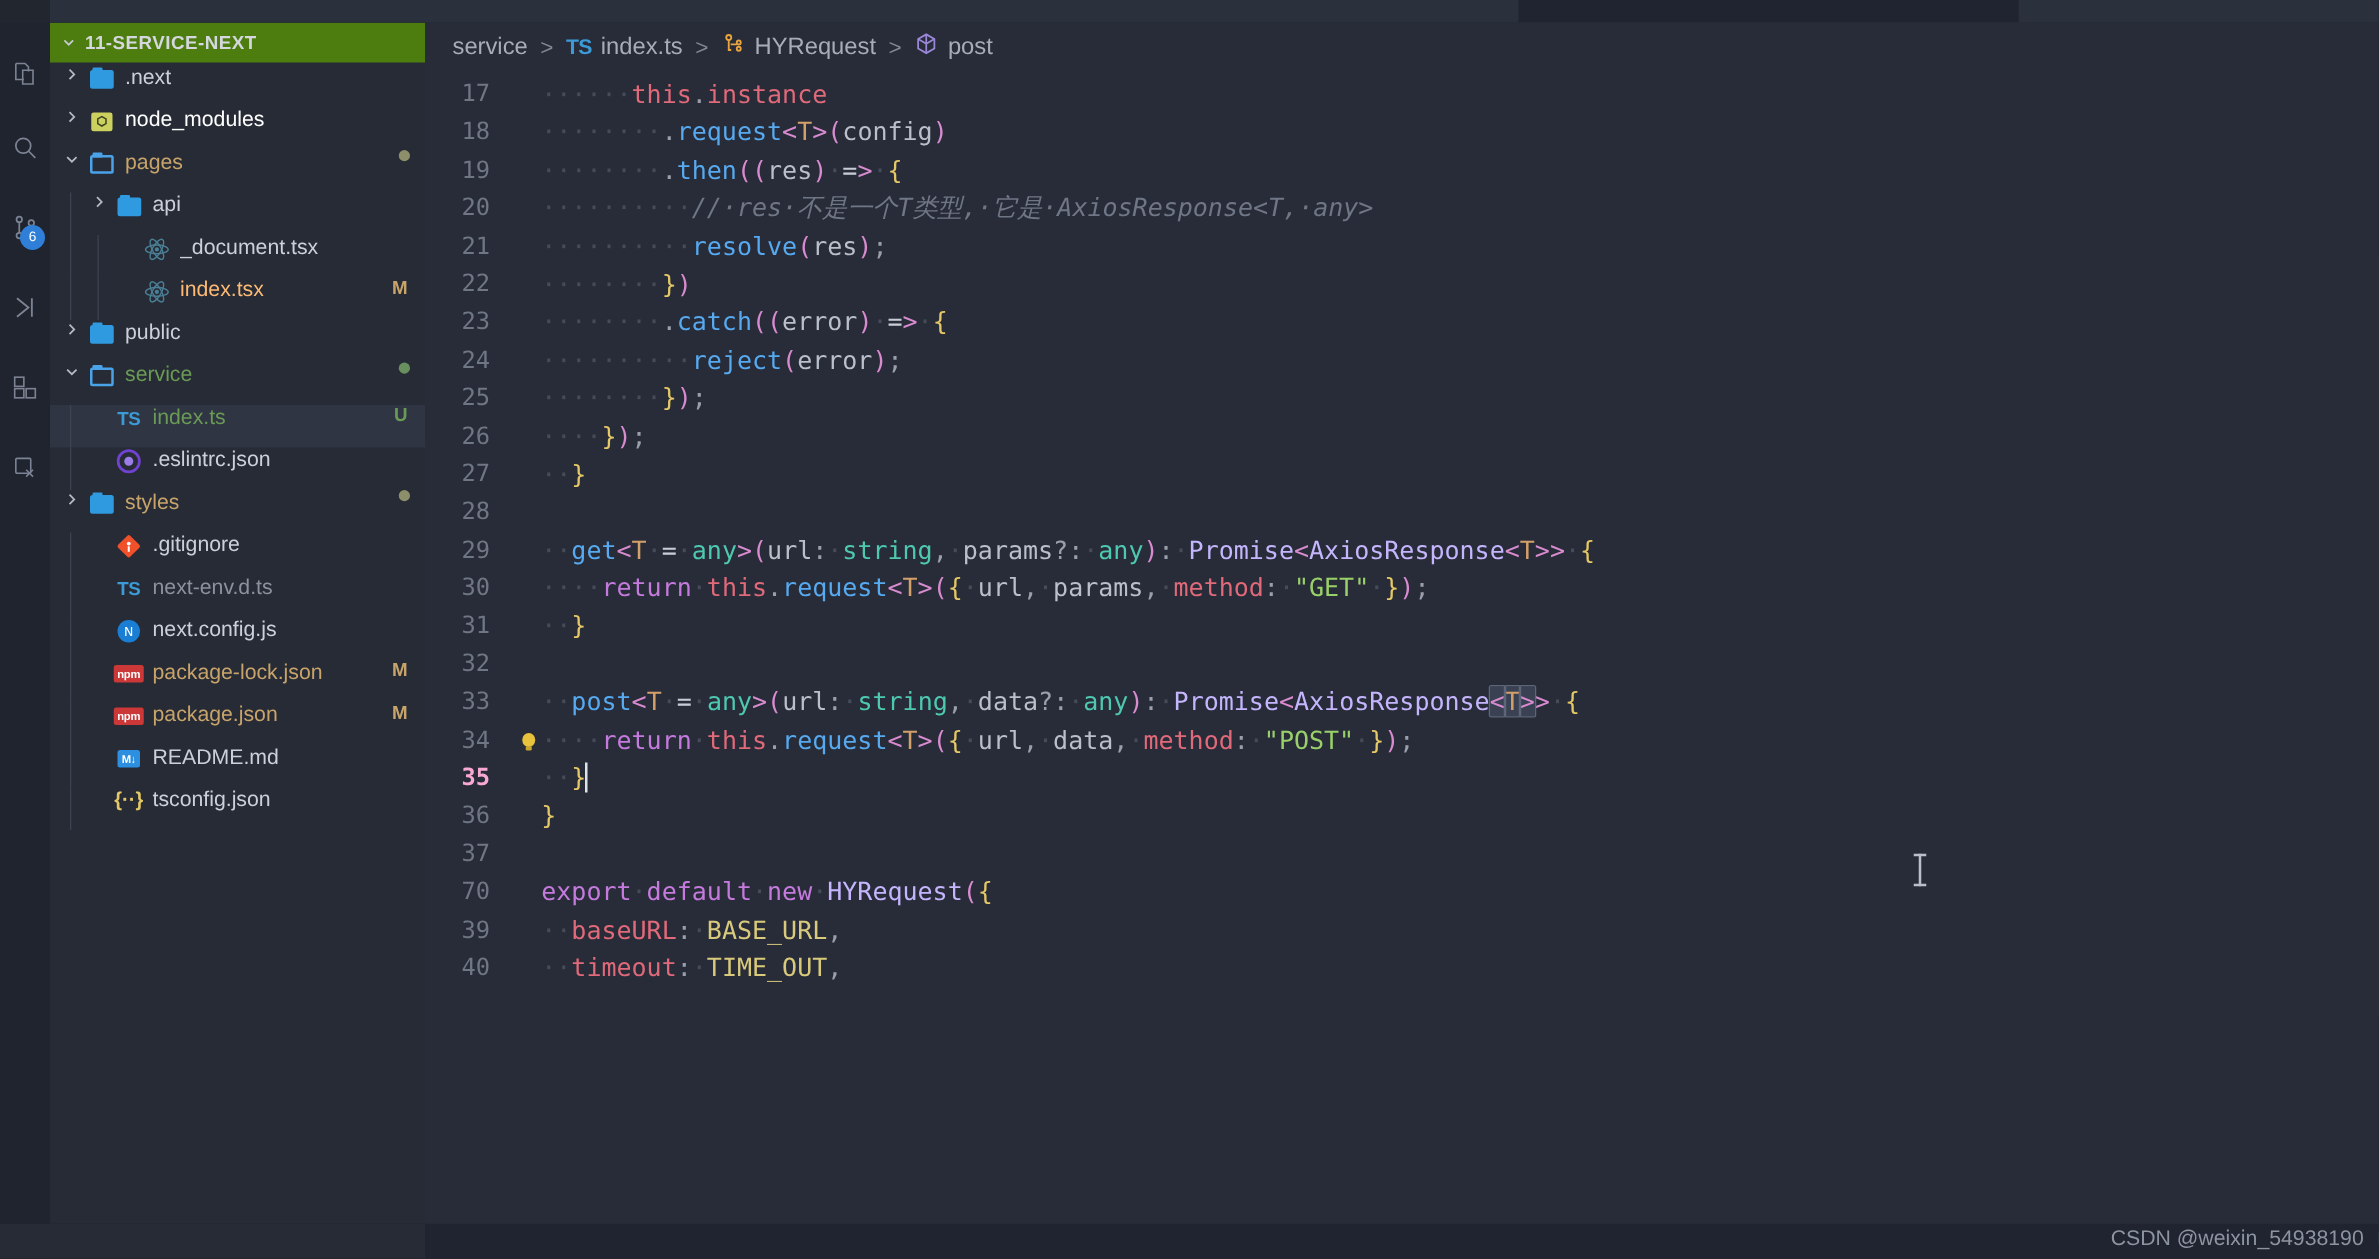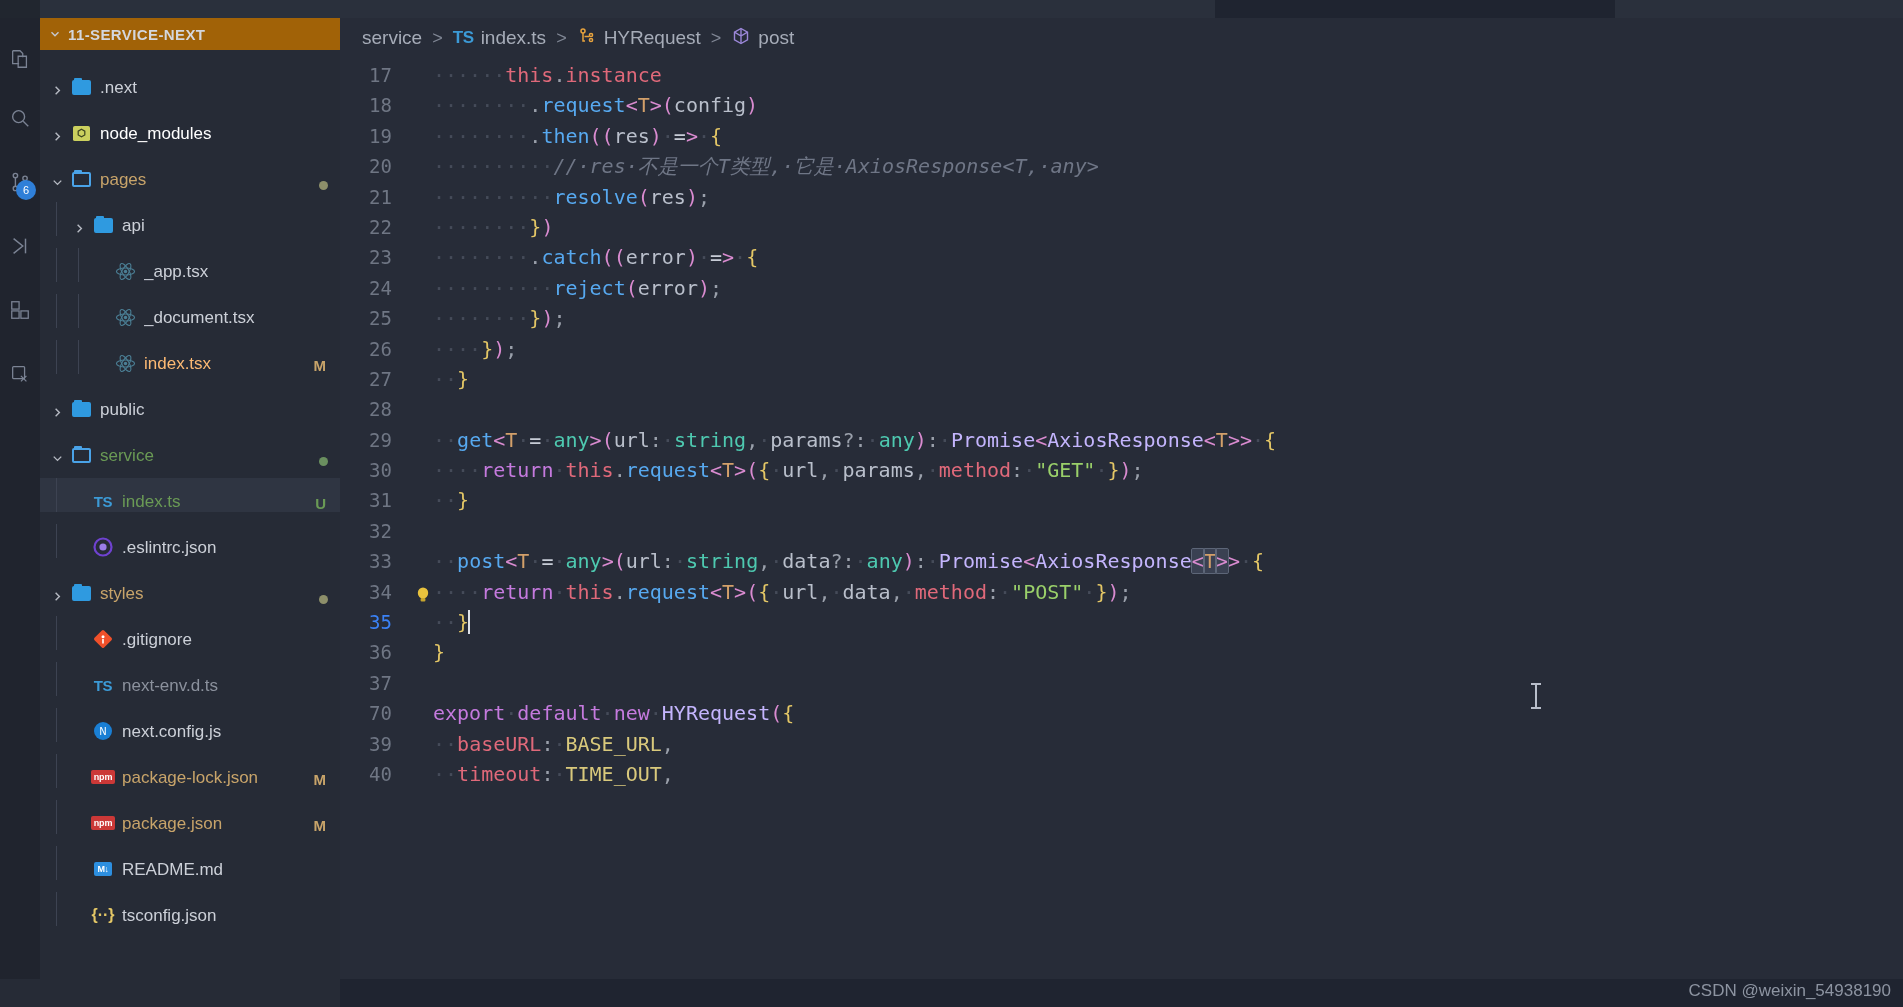--- a/index.html
+++ b/index.html
@@ -69,39 +69,38 @@
     background: #262b36;
     display: flex;
     flex-direction: column;
     overflow: hidden;
   }
   .sb-header {
     height: 32px;
     display: flex;
     align-items: center;
     padding-left: 8px;
-    background: #a16207;
+    background: #4d7c0f;
     color: #d4d7de;
     font-size: 15px;
     font-weight: bold;
     letter-spacing: 0.4px;
   }
   .sb-header .chev { margin-right: 6px; color: #c5c9d2; display:flex; }
   .sb-tree { flex: 1; overflow: hidden; padding-top: 2px; }
 
   .row {
     height: 34px;
     display: flex;
-    align-items: flex-end;
+    align-items: flex-start;
     position: relative;
     color: #ccd0d8;
     font-size: 17px;
     white-space: nowrap;
     cursor: pointer;
-    margin-top: 12px;
   }
   .row.selected { background: #2f3542; }
   .row .twisty {
     width: 22px; display: flex; align-items: center; justify-content: center;
     color: #b6bac3; flex: 0 0 22px;
   }
   .row .twisty.empty { visibility: hidden; }
   .row .ficon {
     width: 26px; height: 22px; flex: 0 0 26px;
     display: flex; align-items: center; justify-content: center;
@@ -186,21 +185,21 @@
   .code-rows { padding-top: 2px; }
   .crow { display: flex; height: 30.4px; align-items: center; position: relative; }
   .gutter {
     width: 66px; flex: 0 0 66px;
     text-align: right;
     color: #6f7684;
     padding-right: 14px;
     font-size: 19px;
     position: relative;
   }
-  .gutter.cur { color: #3b82f6; font-weight: normal; }
+  .gutter.cur { color: #f9a8d4; font-weight: bold; }
   .bulb {
     position: absolute; right: -24px; top: 5px;
     width: 14px; height: 18px;
   }
   .scopebar {
     width: 3px; flex: 0 0 3px;
     background: transparent;
   }
   .scopebar.on { background: #d6b321; }
   .ctext { padding-left: 24px; white-space: pre; color: #c7ccd6; }
@@ -414,36 +413,20 @@
             <span class="ficon">
               <svg width="21" height="19" viewBox="0 0 24 22">
                 <g fill="none" stroke="#4b7f95" stroke-width="1.3">
                   <ellipse cx="12" cy="11" rx="10.5" ry="4"></ellipse>
                   <ellipse cx="12" cy="11" rx="10.5" ry="4" transform="rotate(60 12 11)"></ellipse>
                   <ellipse cx="12" cy="11" rx="10.5" ry="4" transform="rotate(120 12 11)"></ellipse>
                 </g>
                 <circle cx="12" cy="11" r="2" fill="#4b7f95"></circle>
               </svg>
             </span>
-            <span class="lbl">_app.tsx</span>
-          </div>
-          <div class="row">
-            <div class="indent-guide" style="left: 16px;"></div>
-            <div class="indent-guide" style="left: 38px;"></div>
-            <span class="twisty empty" style="margin-left: 50px;"></span>
-            <span class="ficon">
-              <svg width="21" height="19" viewBox="0 0 24 22">
-                <g fill="none" stroke="#4b7f95" stroke-width="1.3">
-                  <ellipse cx="12" cy="11" rx="10.5" ry="4"></ellipse>
-                  <ellipse cx="12" cy="11" rx="10.5" ry="4" transform="rotate(60 12 11)"></ellipse>
-                  <ellipse cx="12" cy="11" rx="10.5" ry="4" transform="rotate(120 12 11)"></ellipse>
-                </g>
-                <circle cx="12" cy="11" r="2" fill="#4b7f95"></circle>
-              </svg>
-            </span>
             <span class="lbl">_document.tsx</span>
           </div>
           <div class="row">
             <div class="indent-guide" style="left: 16px;"></div>
             <div class="indent-guide" style="left: 38px;"></div>
             <span class="twisty empty" style="margin-left: 50px;"></span>
             <span class="ficon">
               <svg width="21" height="19" viewBox="0 0 24 22">
                 <g fill="none" stroke="#4b7f95" stroke-width="1.3">
                   <ellipse cx="12" cy="11" rx="10.5" ry="4"></ellipse>

